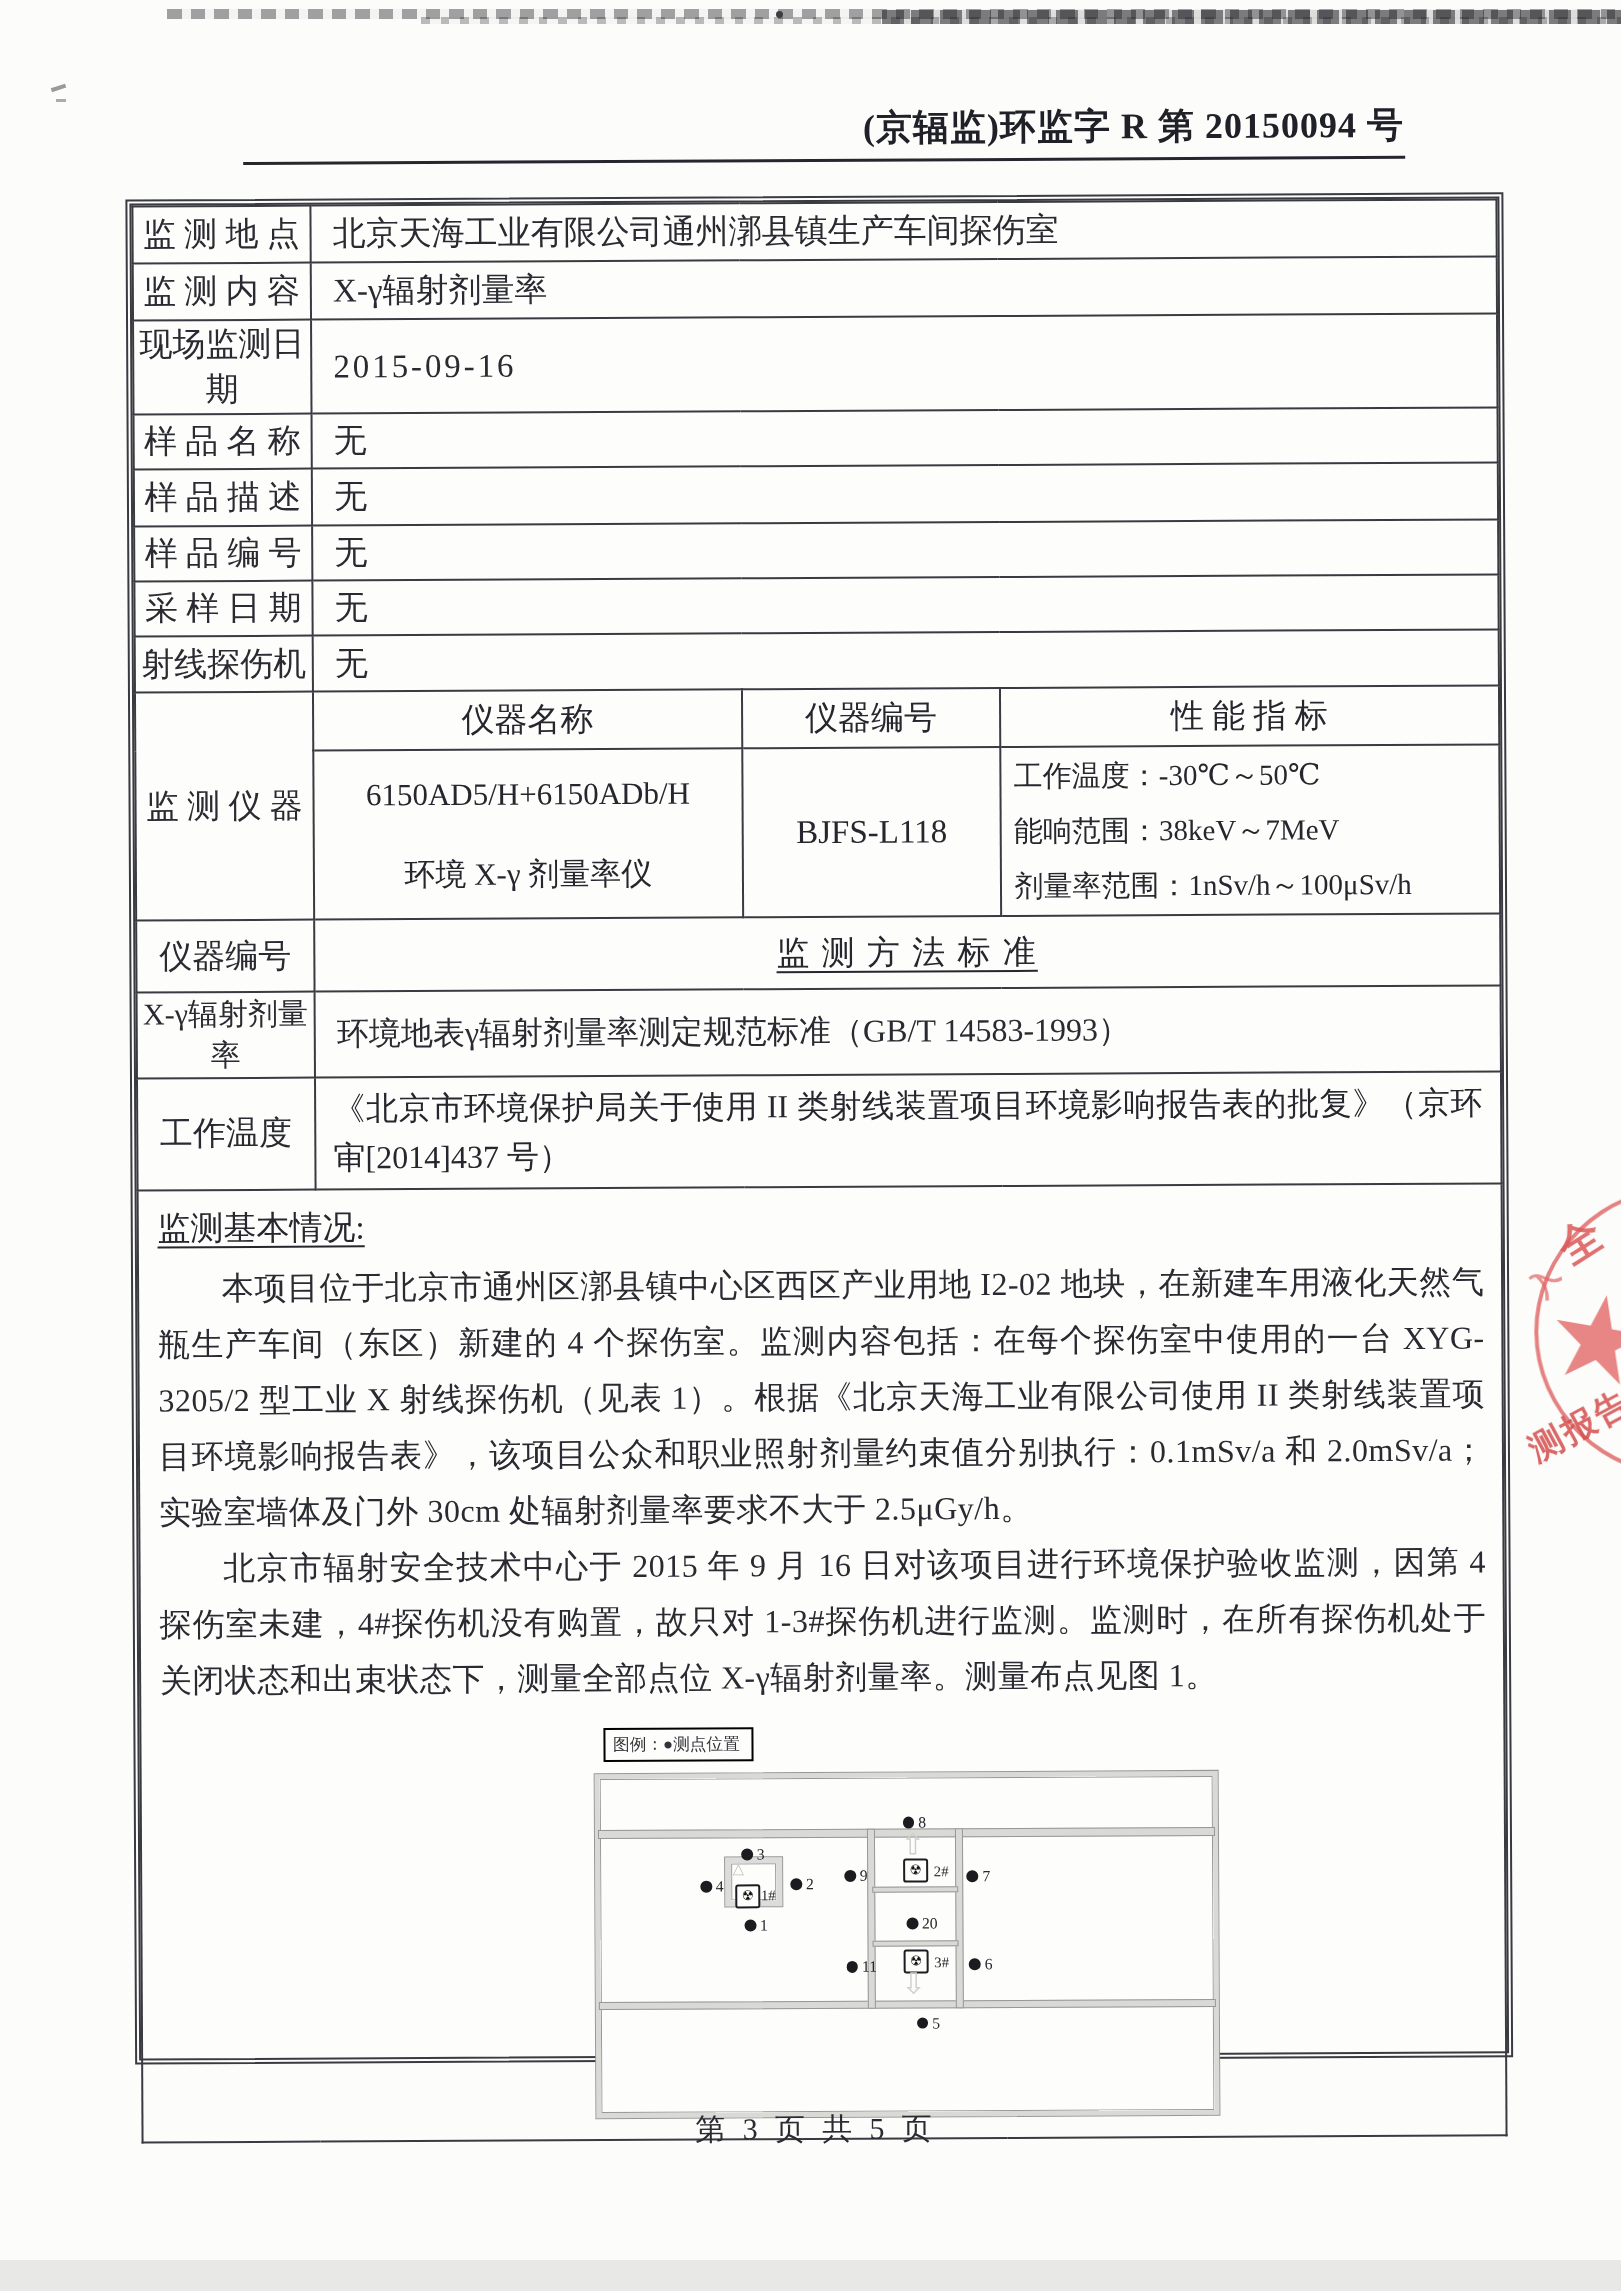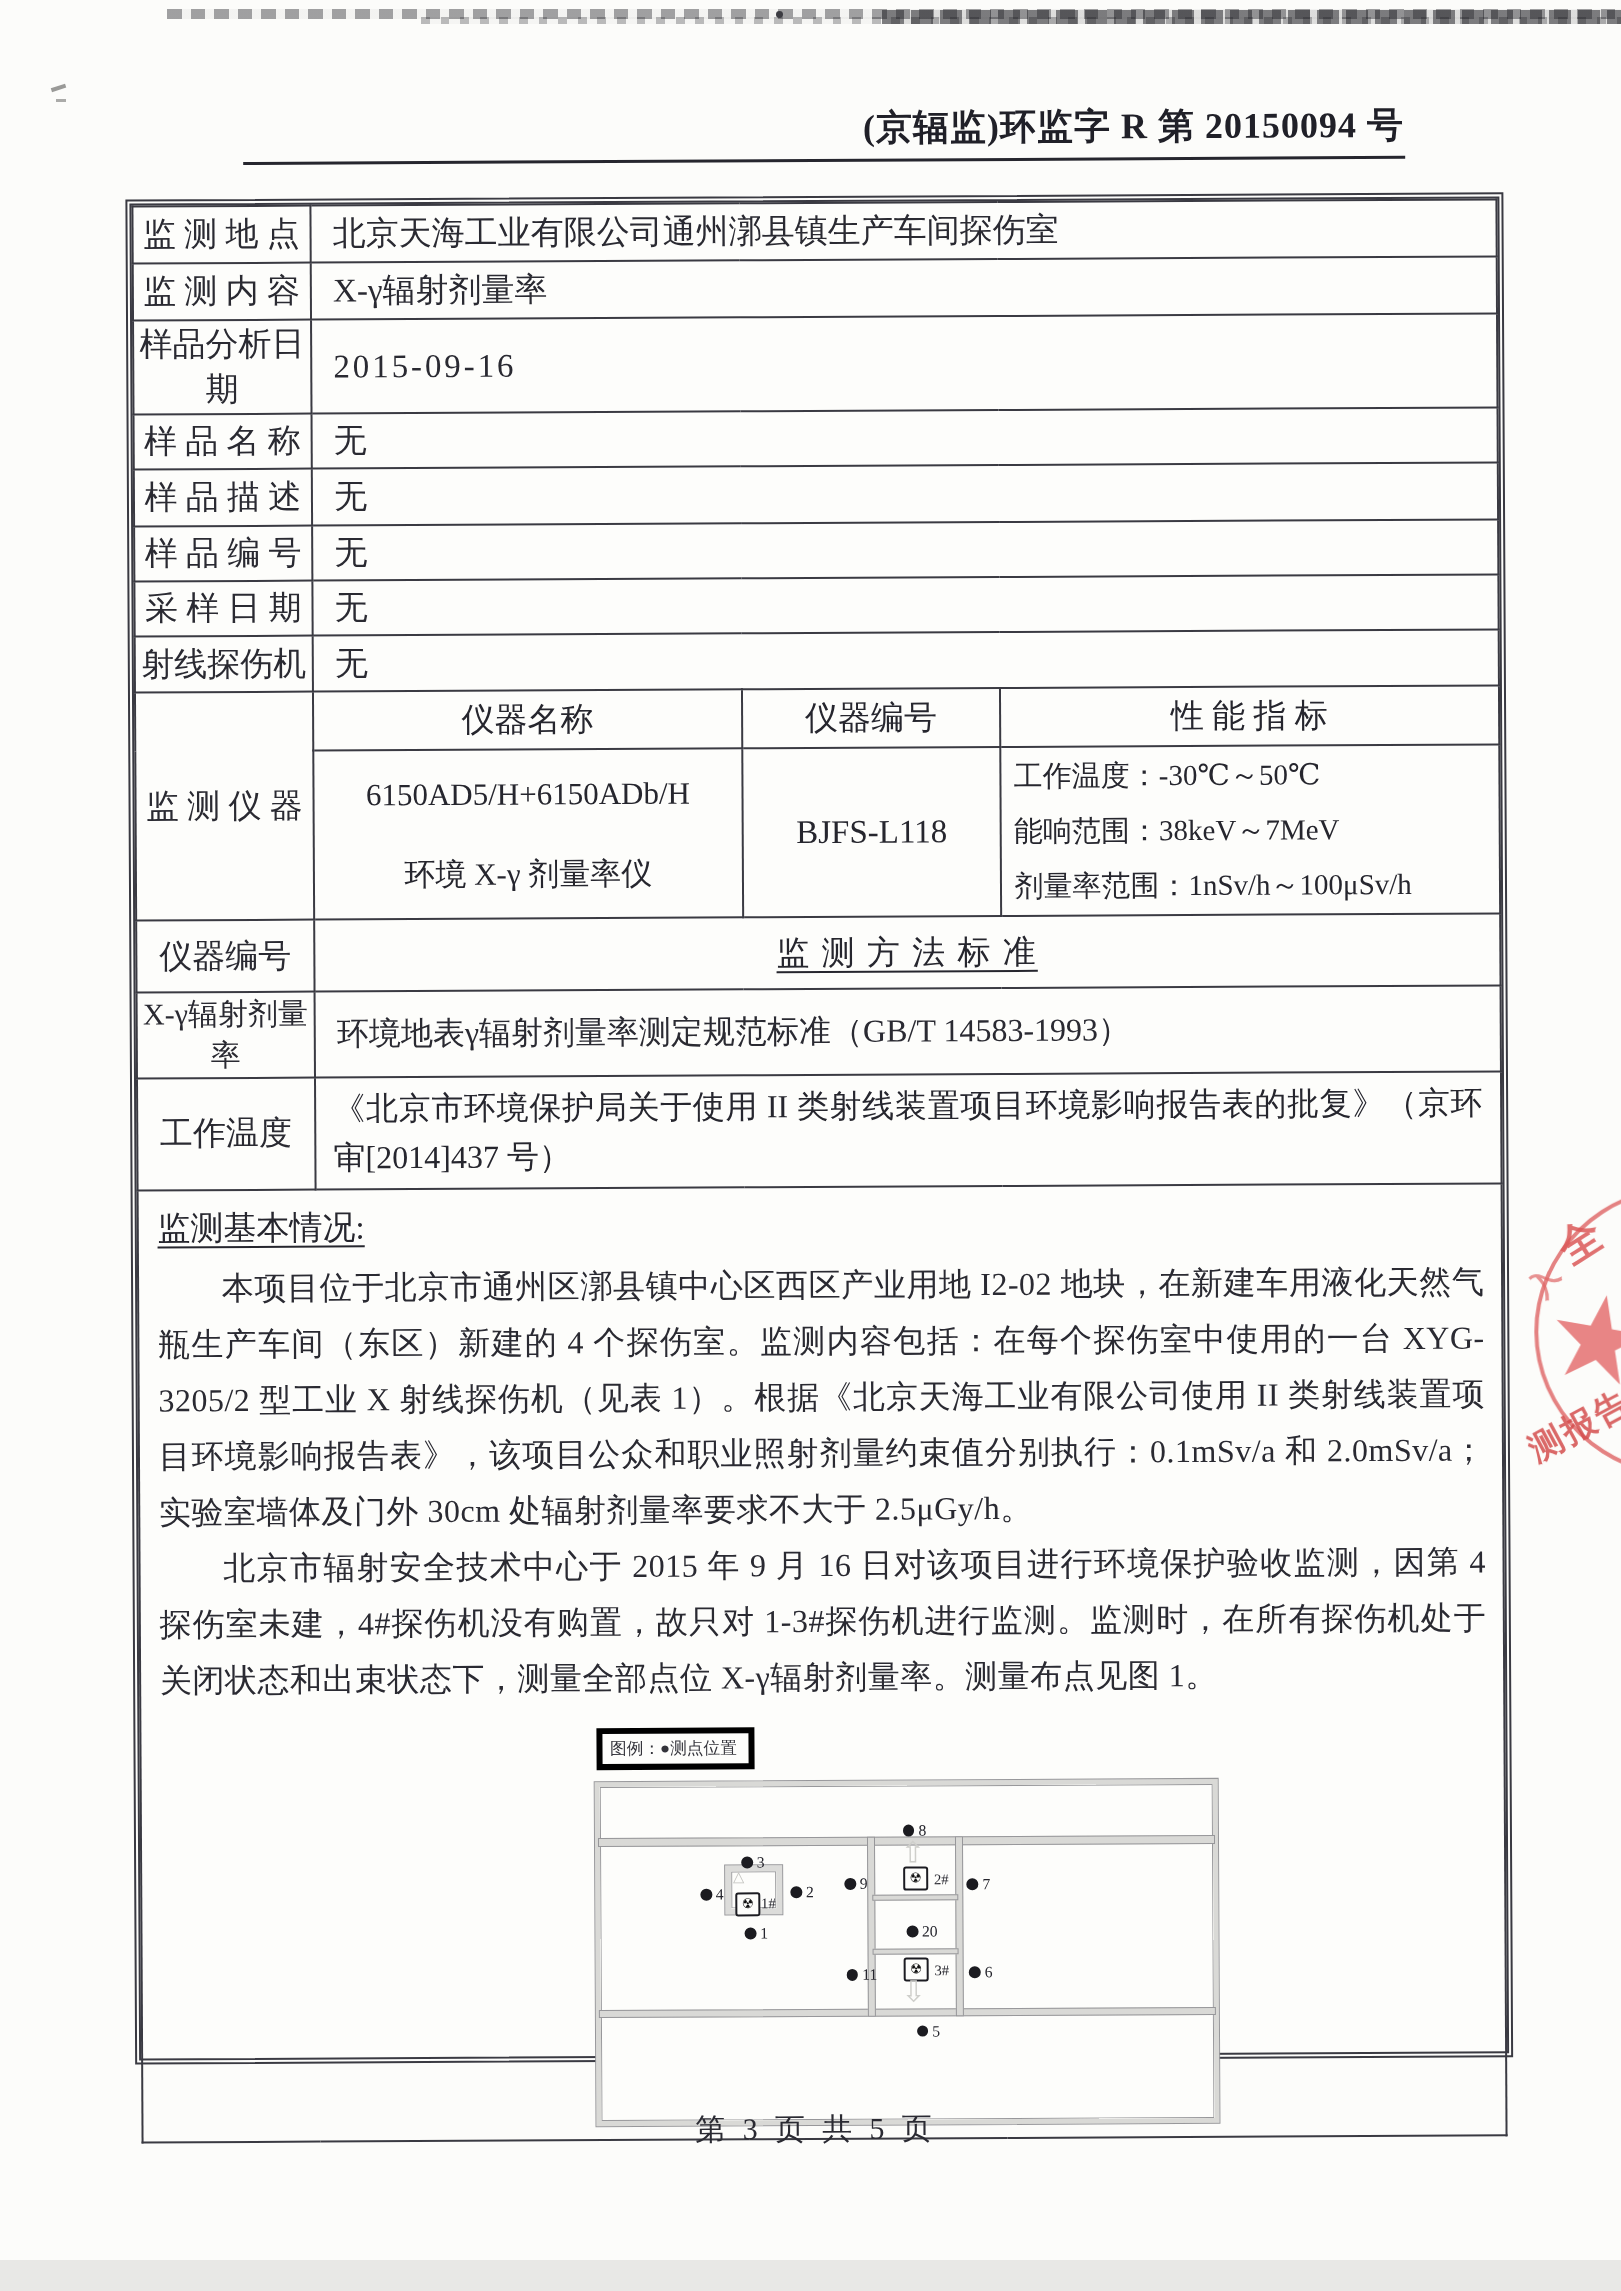--- a/index.html
+++ b/index.html
@@ -54,22 +54,22 @@
   #info-title{font-size:33px;margin:2px 0 9.8px 2px;}
   .para{
     font-size:32px;line-height:56px;text-align:justify;text-indent:2em;
     margin:0 2px 0 2px;color:#2a2a32;letter-spacing:0.5px;
   }
   #para2{margin-top:0;}
 
   
   #figure-block{position:relative;margin:21.6px 0 0 436px;width:627px;}
   #legend-box{
-    display:inline-block;border:6px solid #000000;padding:2.9px 11.8px 3.9px 7.8px;
-    font-size:16.7px;color:#33333a;background:#fdfdfb;margin-left:2px;
+    display:inline-block;border:2px solid #000000;padding:2.9px 11.8px 3.9px 7.8px;
+    font-size:16.7px;color:#33333a;background:#fdfdfb;margin-left:9px;
     font-family:"Liberation Sans","DejaVu Sans",sans-serif;
     text-align:right;
   }
   #building{
     position:relative;margin-top:12.7px;width:613px;height:334px;
     border:5.9px solid #d9d9d6;outline:1px solid #97979a;box-shadow:inset 0 0 0 1px #97979a;
     background:#fdfdfb;
   }
   .wall{position:absolute;background:#d9d9d6;border:1px solid #97979a;box-sizing:border-box;}
   #wall-corridor{left:-2px;top:51px;width:617px;height:8.8px;}
@@ -167,21 +167,21 @@
         <tbody>
             <tr style="height:57px">
           <td class="lbl">监 测 地 点</td>
           <td class="val" colspan="3">北京天海工业有限公司通州漷县镇生产车间探伤室</td>
         </tr>
         <tr style="height:57px">
           <td class="lbl">监 测 内 容</td>
           <td class="val" colspan="3">X-γ辐射剂量率</td>
         </tr>
         <tr style="height:57px">
-          <td class="lbl">样品分析日期</td>
+          <td class="lbl">现场监测日期</td>
           <td class="val num" colspan="3">2015-09-16</td>
         </tr>
         <tr style="height:55px">
           <td class="lbl">样 品 名 称</td>
           <td class="val" colspan="3">无</td>
         </tr>
         <tr style="height:57px">
           <td class="lbl">样 品 描 述</td>
           <td class="val" colspan="3">无</td>
         </tr>

